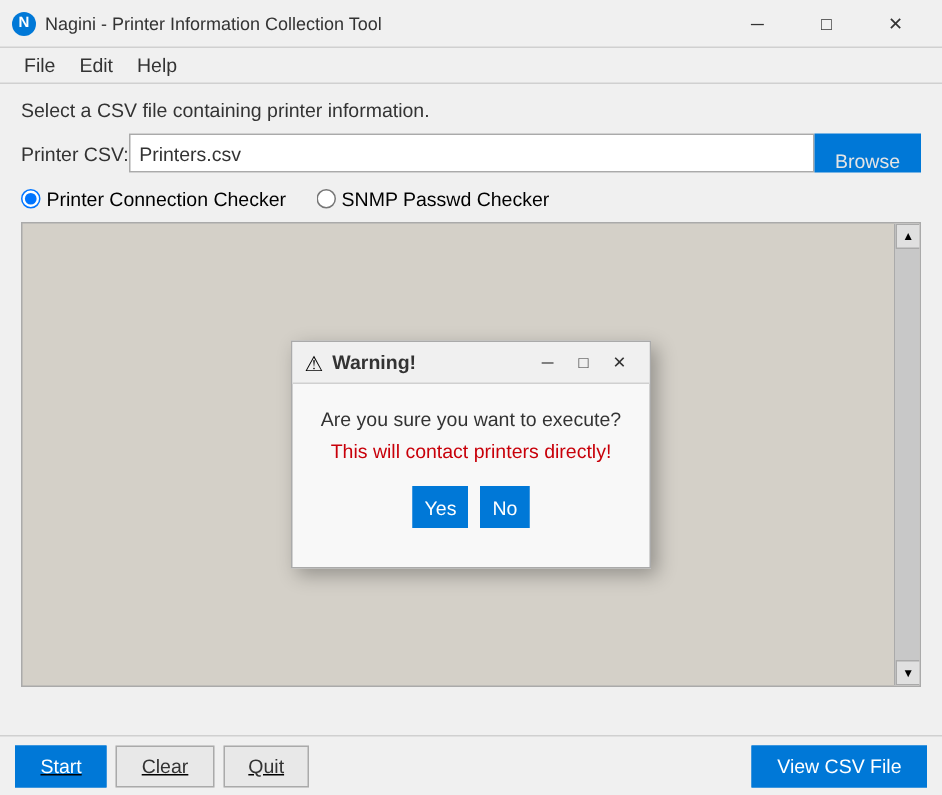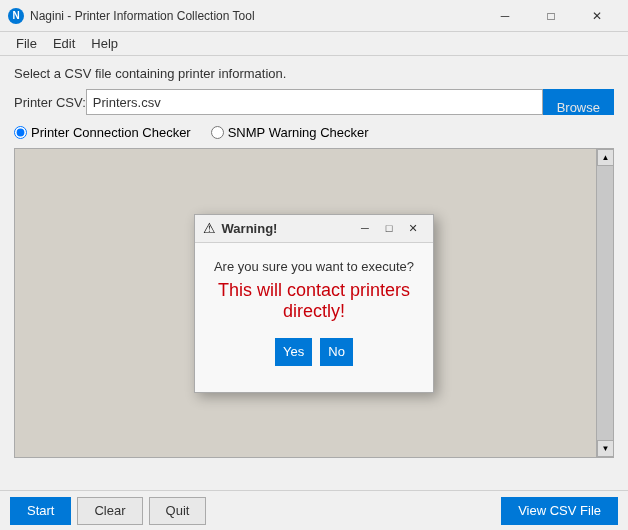--- a/index.html
+++ b/index.html
@@ -179,20 +179,21 @@
       height: 40px;
       background: #f0f0f0;
       border-top: 1px solid #d0d0d0;
       display: flex;
       align-items: center;
       padding: 0 10px;
     }
     .bottom-left {
       display: flex;
       gap: 6px;
+      text-decoration: underline;
     }
     .bottom-btn {
       height: 28px;
       padding: 0 16px;
       font-size: 13px;
       border: 1px solid #aaa;
       background: #e8e8e8;
       cursor: pointer;
       color: #333;
     }
@@ -256,21 +257,21 @@
     .dialog-body {
       padding: 16px 14px 12px;
     }
     .dialog-question {
       font-size: 13px;
       color: #333;
       margin-bottom: 6px;
       text-align: center;
     }
     .dialog-warning-text {
-      font-size: 18px;
+      font-size: 13px;
       color: #c8000a;
       text-align: center;
       margin-bottom: 16px;
     }
     .dialog-footer {
       display: flex;
       justify-content: center;
       gap: 8px;
       padding-bottom: 14px;
     }
@@ -314,21 +315,21 @@
     <button class="browse-btn">Browse</button>
   </div>
 
   <div class="radio-row">
     <label class="radio-option">
       <input type="radio" name="tool" checked="" style="">
       <span>Printer Connection Checker</span>
     </label>
     <label class="radio-option">
       <input type="radio" name="tool" style="">
-      <span>SNMP Warning Checker</span>
+      <span>SNMP Passwd Checker</span>
     </label>
   </div>
 
   <div class="output-area-wrapper">
     <div class="output-scrollbar">
       <div class="scrollbar-btn">▲</div>
       <div class="scrollbar-track"></div>
       <div class="scrollbar-btn">▼</div>
     </div>
 

